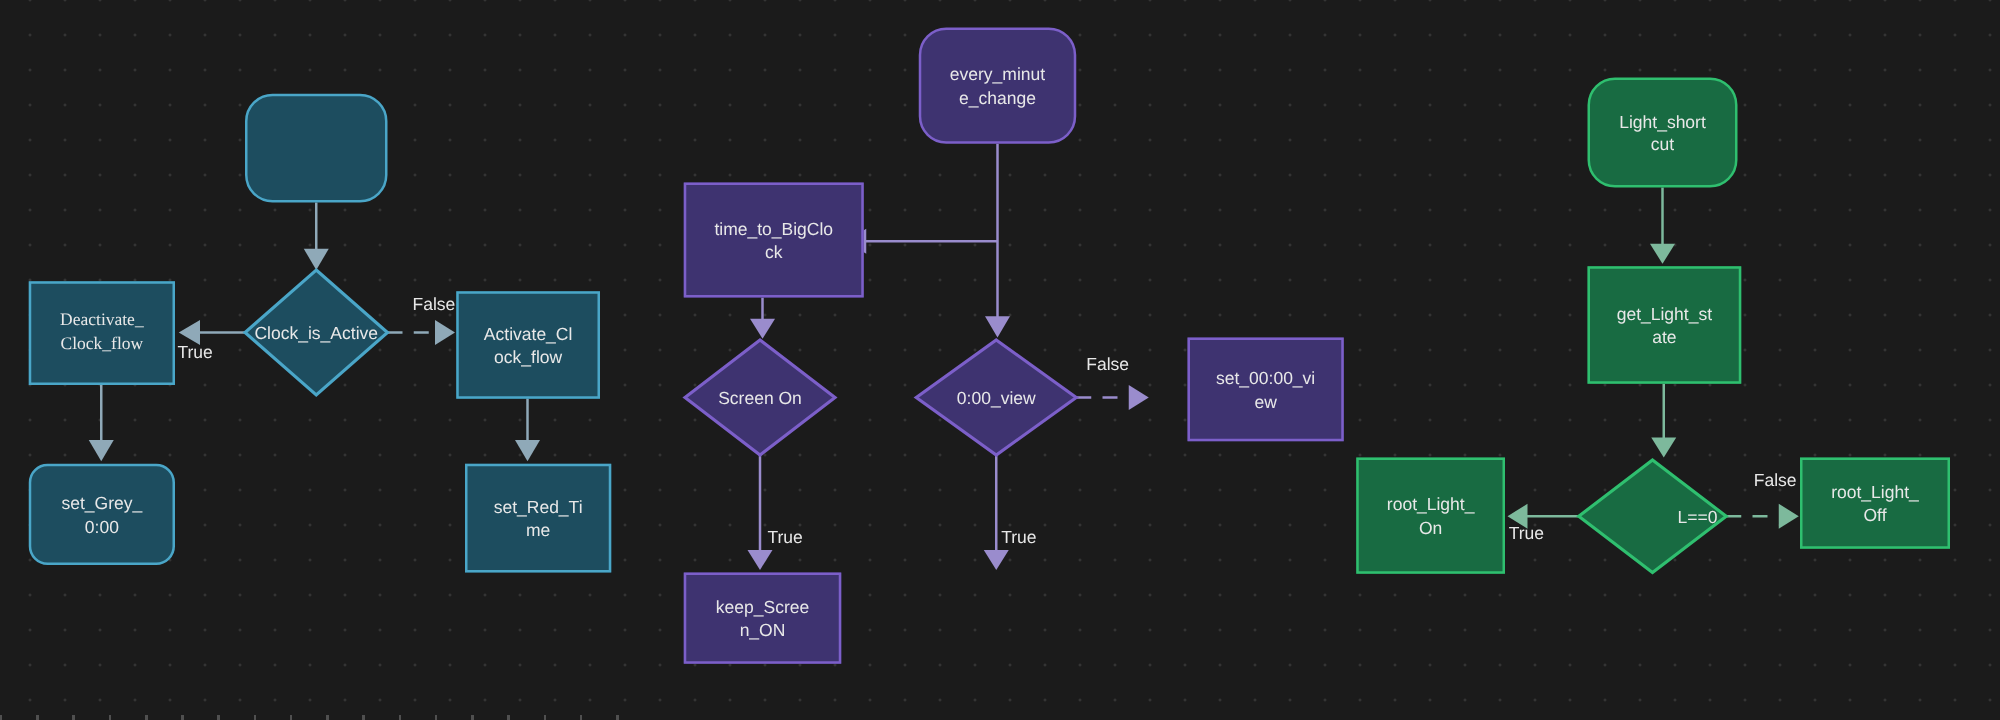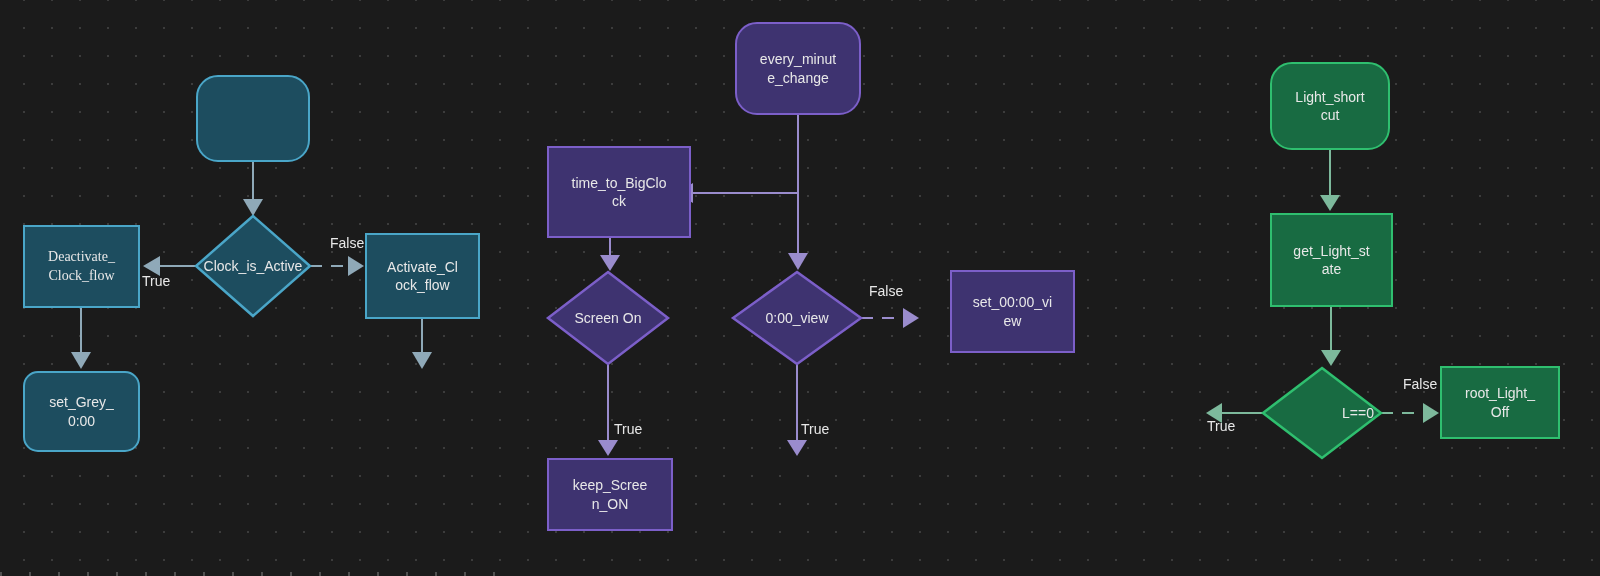--- a/index.html
+++ b/index.html
@@ -99,20 +99,23 @@
   </div>
   <div class="node teal" style="left:23px;top:225px;width:117px;height:83px;font-family:Liberation Serif, serif;">
     <span>Deactivate_Clock_flow</span>
   </div>
   <div class="node teal" style="left:23px;top:371px;width:117px;height:81px;border-radius:15px;">
     <span>set_Grey_0:00</span>
   </div>
   <div class="node teal" style="left:365px;top:222px;width:115px;height:86px;margin-top:11px;">
     <span>Activate_Clock_flow</span>
   </div>
+  <div class="node teal" style="left:372px;top:371px;width:117px;height:87px;">
+    <span>set_Red_Time</span>
+  </div>
   <div class="dlabel" style="left:253px;top:266px;">Clock_is_Active</div>
   <div class="edge-label" style="left:142px;top:273px;">True</div>
   <div class="edge-label" style="left:330px;top:235px;">False</div>
 
   <div class="node purple rounded" style="left:735px;top:22px;width:126px;height:93px;">
     <span>every_minute_change</span>
   </div>
   <div class="node purple" style="left:547px;top:146px;width:144px;height:92px;">
     <span>time_to_BigClock</span>
   </div>
@@ -127,20 +130,23 @@
   <div class="edge-label" style="left:614px;top:421px;">True</div>
   <div class="edge-label" style="left:869px;top:283px;">False</div>
   <div class="edge-label" style="left:801px;top:421px;">True</div>
 
   <div class="node green rounded" style="left:1270px;top:62px;width:120px;height:88px;">
     <span>Light_shortcut</span>
   </div>
   <div class="node green" style="left:1270px;top:213px;width:123px;height:94px;">
     <span>get_Light_state</span>
   </div>
+  <div class="node green" style="left:1085px;top:366px;width:119px;height:93px;">
+    <span>root_Light_On</span>
+  </div>
   <div class="node green" style="left:1440px;top:366px;width:120px;height:73px;">
     <span>root_Light_Off</span>
   </div>
   <div class="dlabel" style="left:1322px;top:413px;margin-left:36px;">L==0</div>
   <div class="edge-label" style="left:1207px;top:418px;">True</div>
   <div class="edge-label" style="left:1403px;top:376px;">False</div>
 
   <div class="bottom-ticks"></div>
 </div>
 

